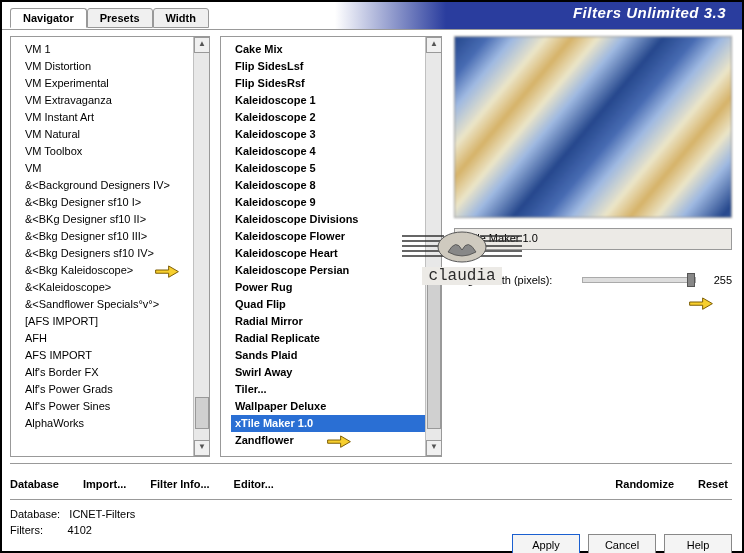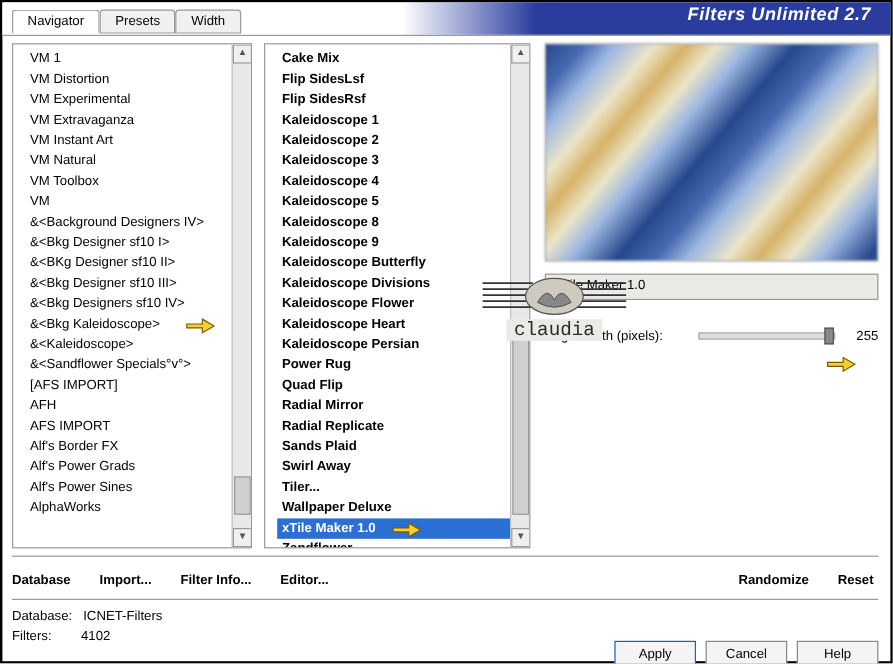--- a/index.html
+++ b/index.html
@@ -2,21 +2,21 @@
 <html><head>
 <meta charset="utf-8">
 <style>
   * { margin:0; padding:0; box-sizing:border-box; font-family: Tahoma, Arial, sans-serif; font-size:11px; color:#000; }
   body { background:#fff; }
   .window { width:744px; height:553px; border:2px solid #000; background:#fff; position:relative; }
   .header { height:28px; background:linear-gradient(90deg, #fff 0%, #fff 45%, #2a3d9e 60%, #2a3d9e 100%); border-bottom:1px solid #999; position:relative; }
   .title { position:absolute; right:16px; top:2px; font-size:15px; font-weight:bold; font-style:italic; color:#fff; letter-spacing:0.5px; }
 
   .tabs { position:absolute; left:8px; top:6px; display:flex; }
-  .tab { padding:3px 12px; border:1px solid #999; background:#f0f0f0; margin-right:0px; border-top-left-radius:3px; border-top-right-radius:3px; cursor:pointer; }
+  .tab { padding:3px 12px; border:1px solid #999; background:#f0f0f0; margin-right:0px; border-top-left-radius:3px; border-top-right-radius:3px; cursor:pointer;font-weight:bold; }
   .tab.active { background:#fff; border-bottom:1px solid #fff; }
 
   .body { position:absolute; top:28px; left:0; right:0; bottom:0; }
 
   .list { position:absolute; top:6px; bottom:94px; border:1px solid #999; background:#fff; overflow:hidden; }
   .list1 { left:8px; width:200px; }
   .list2 { left:218px; width:222px;font-weight:bold; }
   .list-inner { padding:4px 0 4px 10px; line-height:17px; overflow:hidden; }
   .list-item { white-space:nowrap; cursor:pointer; padding:0 4px; }
   .list-item.selected { background:#2a6fd4; color:#fff; }
@@ -62,21 +62,21 @@
 </head>
 <body>
 
 <div class="window">
   <div class="header">
     <div class="tabs">
       <div class="tab active">Navigator</div>
       <div class="tab">Presets</div>
       <div class="tab">Width</div>
     </div>
-    <div class="title">Filters Unlimited 2.7</div>
+    <div class="title">Filters Unlimited 3.3</div>
   </div>
 
   <div class="body">
 
     <div class="list list1">
       <div class="list-inner" id="list1-inner">
           <div class="list-item">VM 1</div>
           <div class="list-item">VM Distortion</div>
           <div class="list-item">VM Experimental</div>
           <div class="list-item">VM Extravaganza</div>
@@ -112,21 +112,20 @@
           <div class="list-item">Cake Mix</div>
           <div class="list-item">Flip SidesLsf</div>
           <div class="list-item">Flip SidesRsf</div>
           <div class="list-item">Kaleidoscope 1</div>
           <div class="list-item">Kaleidoscope 2</div>
           <div class="list-item">Kaleidoscope 3</div>
           <div class="list-item">Kaleidoscope 4</div>
           <div class="list-item">Kaleidoscope 5</div>
           <div class="list-item">Kaleidoscope 8</div>
           <div class="list-item">Kaleidoscope 9</div>
-          <div class="list-item">Kaleidoscope Butterfly</div>
           <div class="list-item">Kaleidoscope Divisions</div>
           <div class="list-item">Kaleidoscope Flower</div>
           <div class="list-item">Kaleidoscope Heart</div>
           <div class="list-item">Kaleidoscope Persian</div>
           <div class="list-item">Power Rug</div>
           <div class="list-item">Quad Flip</div>
           <div class="list-item">Radial Mirror</div>
           <div class="list-item">Radial Replicate</div>
           <div class="list-item">Sands Plaid</div>
           <div class="list-item">Swirl Away</div>

